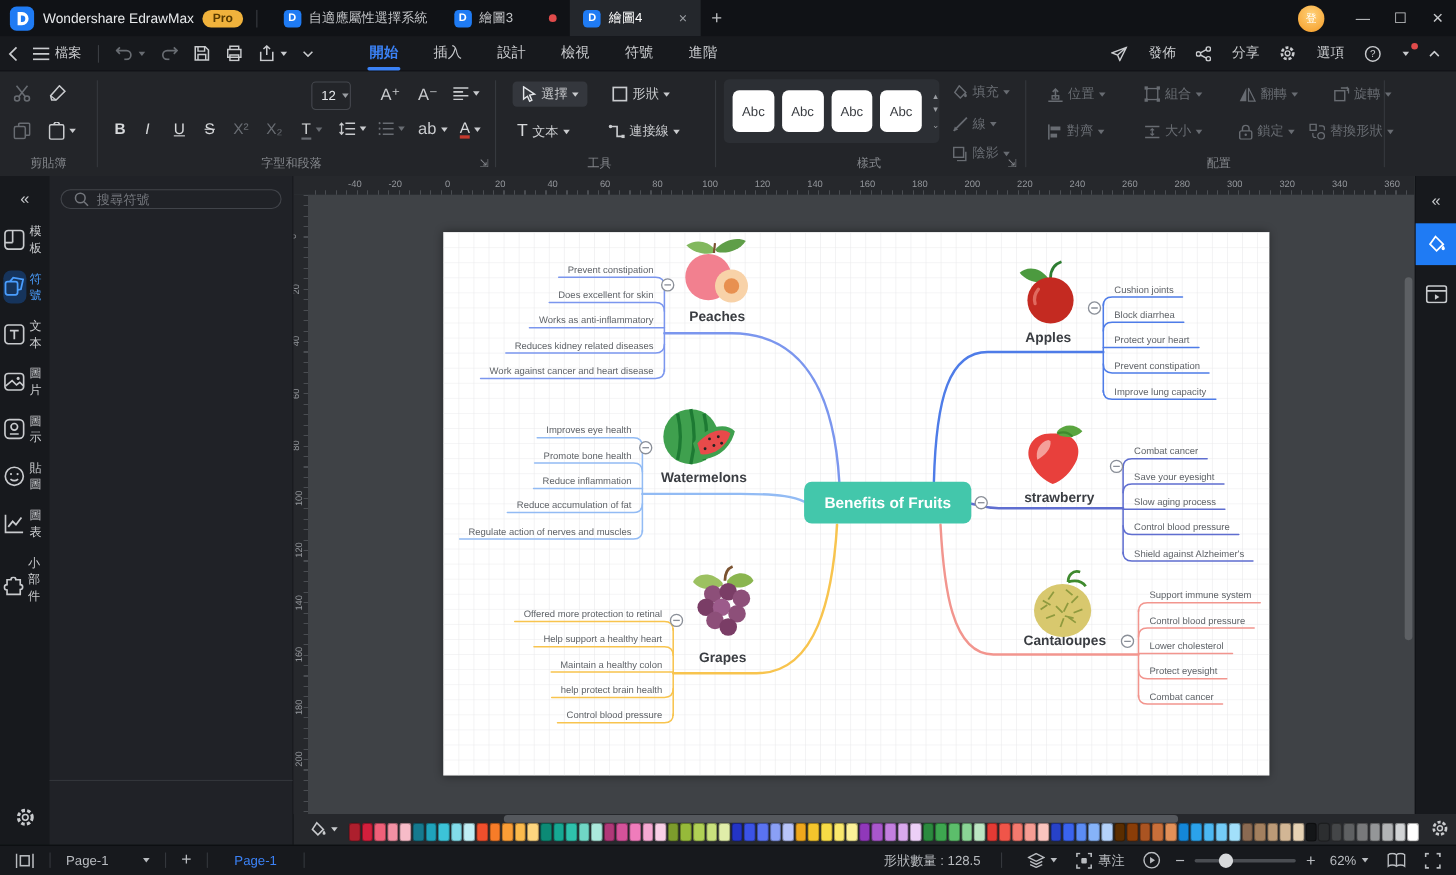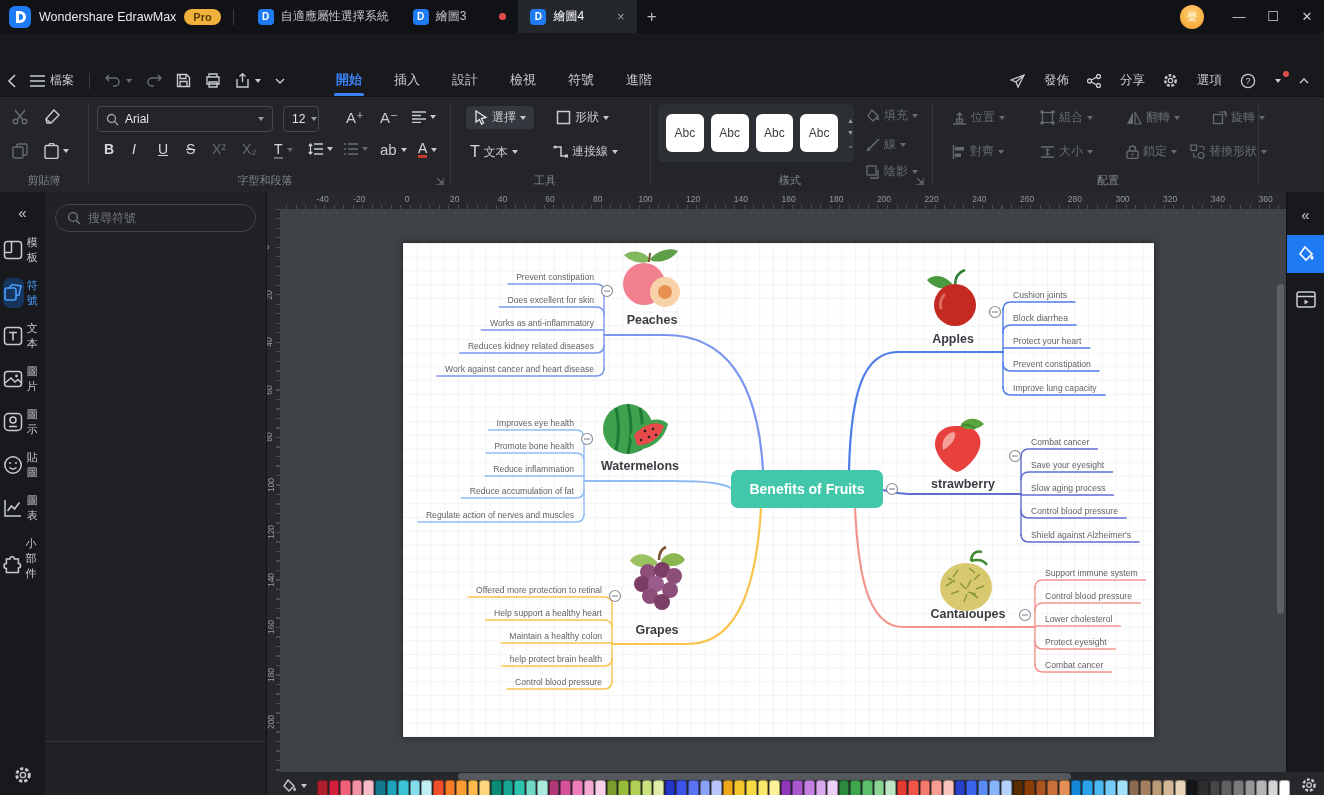--- a/index.html
+++ b/index.html
@@ -17,21 +17,21 @@
   .doctab.active { background:#24272c; color:#fff; }
   .dlogo { width:16px; height:16px; border-radius:4px; background:#1f7bf4; display:flex; align-items:center; justify-content:center; color:#fff; font-size:10px; font-weight:bold; }
   .reddot { width:7px; height:7px; border-radius:50%; background:#e14b4b; margin-left:26px; }
   .closex { margin-left:26px; color:#9a9da2; font-size:13px; }
   .newtab { width:30px; text-align:center; font-size:17px; color:#b8babd; }
   .winctl { position:absolute; right:0; top:0; height:33px; display:flex; align-items:center; gap:0; }
   .avatar { width:24px; height:24px; border-radius:50%; background:radial-gradient(circle at 50% 35%, #ffd27a, #f59a23); color:#fff; font-size:10px; display:flex; align-items:center; justify-content:center; margin-right:18px; position:relative; }
   .wbtn { width:34px; height:33px; display:flex; align-items:center; justify-content:center; color:#c9cbce; font-size:13px; }
 
   
-  .menubar { position:relative; height:32px; background:#17191d; display:flex; align-items:center; border-bottom:1px solid #101216;margin-top:32px; }
+  .menubar { position:relative; height:32px; background:#17191d; display:flex; align-items:center; border-bottom:1px solid #101216; }
   .mb-ic { display:flex; align-items:center; gap:5px; color:#c9cbce; padding:0 7px; }
   .mb-sep { width:1px; height:16px; background:#3a3d42; margin:0 8px; }
   .mtab { padding:0 16px; height:32px; line-height:30px; color:#c9cbce; font-size:13px; position:relative; }
   .mtab.active { color:#3b82f6; font-weight:bold; }
   .mtab.active::after { content:""; position:absolute; left:14px; right:14px; bottom:1px; height:3px; border-radius:2px; background:#3b82f6; }
   .mb-right { position:absolute; right:8px; display:flex; align-items:center; gap:4px; }
   .mb-right .mb-ic { font-size:12.5px;gap:19px; }
   .helpdot { position:relative; }
   .helpdot::after { content:""; position:absolute; top:-2px; right:-1px; width:6px; height:6px; border-radius:50%; background:#e14b4b; }
 
@@ -55,21 +55,21 @@
   .activitybar { width:45px; background:#17191d; display:flex; flex-direction:column; align-items:center; padding-top:12px; position:relative; }
   .collapse { color:#c9cbce; font-size:15px; margin-bottom:14px; }
   .aitem { width:40px; display:flex; flex-direction:row; align-items:flex-end; gap:3px; margin-bottom:13px; color:#c9cbce; }
   .aitem .ibox { width:30px; height:30px; border-radius:7px; display:flex; align-items:center; justify-content:center; }
   .aitem.active { color:#4a9eff; }
   .aitem.active .ibox { background:#16345c; }
   .aitem span { font-size:11px; }
   .agear { position:absolute; bottom:16px; }
 
   .sidepanel { width:222px; background:#202227; position:relative; border-right:1px solid #101216; }
-  .searchbox { margin:12px 10px 0 10px; height:28px; border:1px solid #41444a; border-radius:16px; display:flex; align-items:center; gap:7px; padding:0 11px; color:#73767c; }
+  .searchbox { margin:12px 10px 0 10px; height:18px; border:1px solid #41444a; border-radius:16px; display:flex; align-items:center; gap:7px; padding:0 11px; color:#73767c; }
   .panelrow { display:flex; align-items:center; justify-content:space-between; padding:12px 12px 10px 12px; color:#c9cbce; border-bottom:1px solid #32353a; font-size:12.5px; }
   .panelrow .pl, .panelrow .pr { display:flex; align-items:center; gap:5px; }
   .morebtn { position:absolute; left:14px; right:14px; bottom:13px; height:33px; background:#1f7bf4; border-radius:6px; color:#fff; font-size:13px; display:flex; align-items:center; justify-content:center; }
   .panelsep { position:absolute; left:0; right:0; bottom:58px; height:1px; background:#32353a; }
 
   .centercol { flex:1; display:flex; flex-direction:column; }
   .canvas { position:relative; width:1019px; height:580px; background:#3f4246; overflow:hidden; }
   .ruler-h { position:absolute; left:13px; right:0; top:0; height:17px; background:#26282c;
     background-image:repeating-linear-gradient(90deg,#4a4d52 0 1px,transparent 1px 9.54px);
     background-size:100% 4px; background-repeat:no-repeat; background-position:6px 13px; }
@@ -263,28 +263,20 @@
     </div>
     <div class="ib" style="left:44px;top:46px">
       <svg class="ic" width="15" height="16" viewBox="0 0 15 16">
           <rect x="1" y="2.5" width="13" height="13" rx="1.5" stroke="#c9cbce" fill="none" stroke-width="1.4"></rect>
           <path d="M5 2.5 a2.5 2.5 0 0 1 5 0" stroke="#c9cbce" fill="none" stroke-width="1.4"></path>
         </svg>
       <span class="car"></span>
     </div>
     <div class="glabel" style="left:44px">剪貼簿</div>
 
-    <div class="fontbox" style="left:97px;top:9px;width:176px">
-      <svg class="ic" width="13" height="13" viewBox="0 0 13 13">
-          <circle cx="5.5" cy="5.5" r="4" stroke="#9a9da2" fill="none" stroke-width="1.4"></circle>
-          <path d="M8.6 8.6 L12 12" stroke="#9a9da2" stroke-width="1.4"></path>
-        </svg>
-      <span style="flex:1">Arial</span>
-      <span class="car" style="color:#9a9da2"></span>
-    </div>
     <div class="fontbox" style="left:283px;top:9px;width:36px">
       <span style="flex:1;text-align:center">12</span>
       <span class="car" style="color:#9a9da2"></span>
     </div>
     <div class="ib" style="left:346px;top:12px;font-size:15px">A⁺</div>
     <div class="ib" style="left:380px;top:12px;font-size:15px">A⁻</div>
     <div class="ib" style="left:412px;top:14px">
       <svg class="ic" width="14" height="12" viewBox="0 0 14 12">
           <path d="M0 1h14M0 4.5h9M0 8h14M0 11.5h9" stroke="#c9cbce" stroke-width="1.5"></path>
         </svg>

